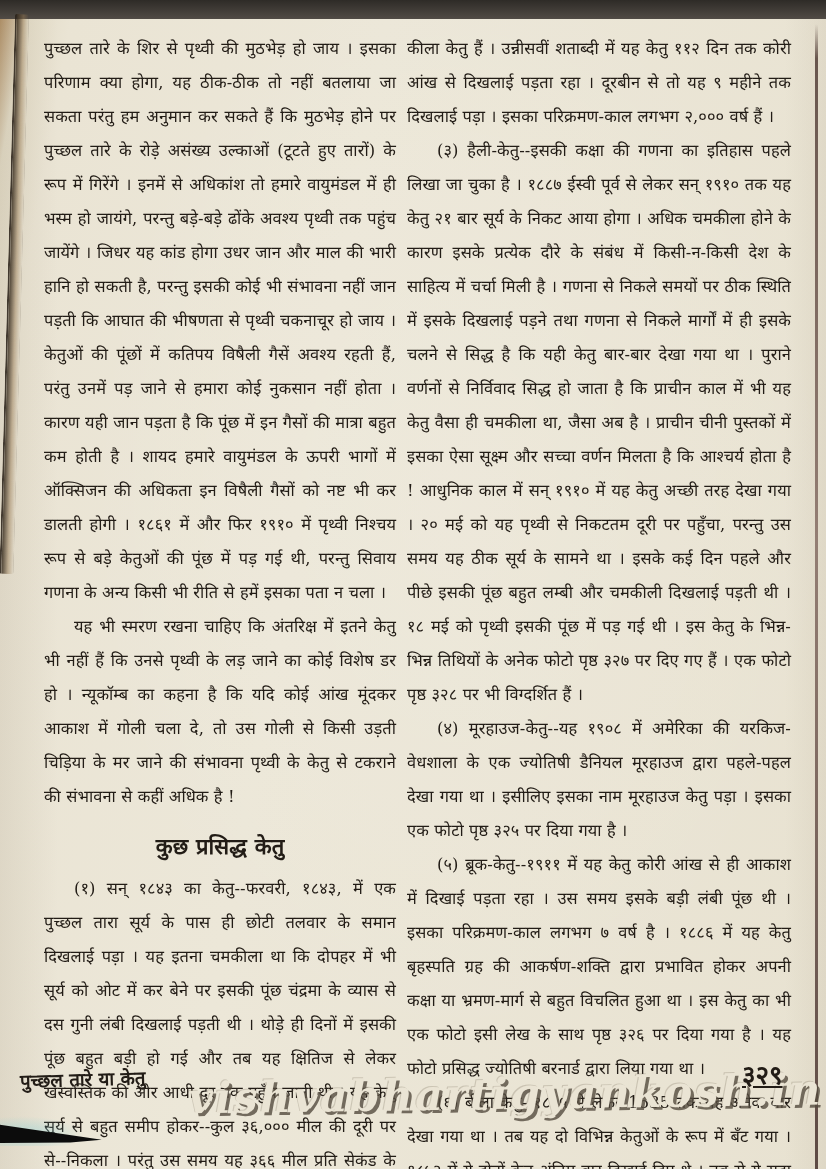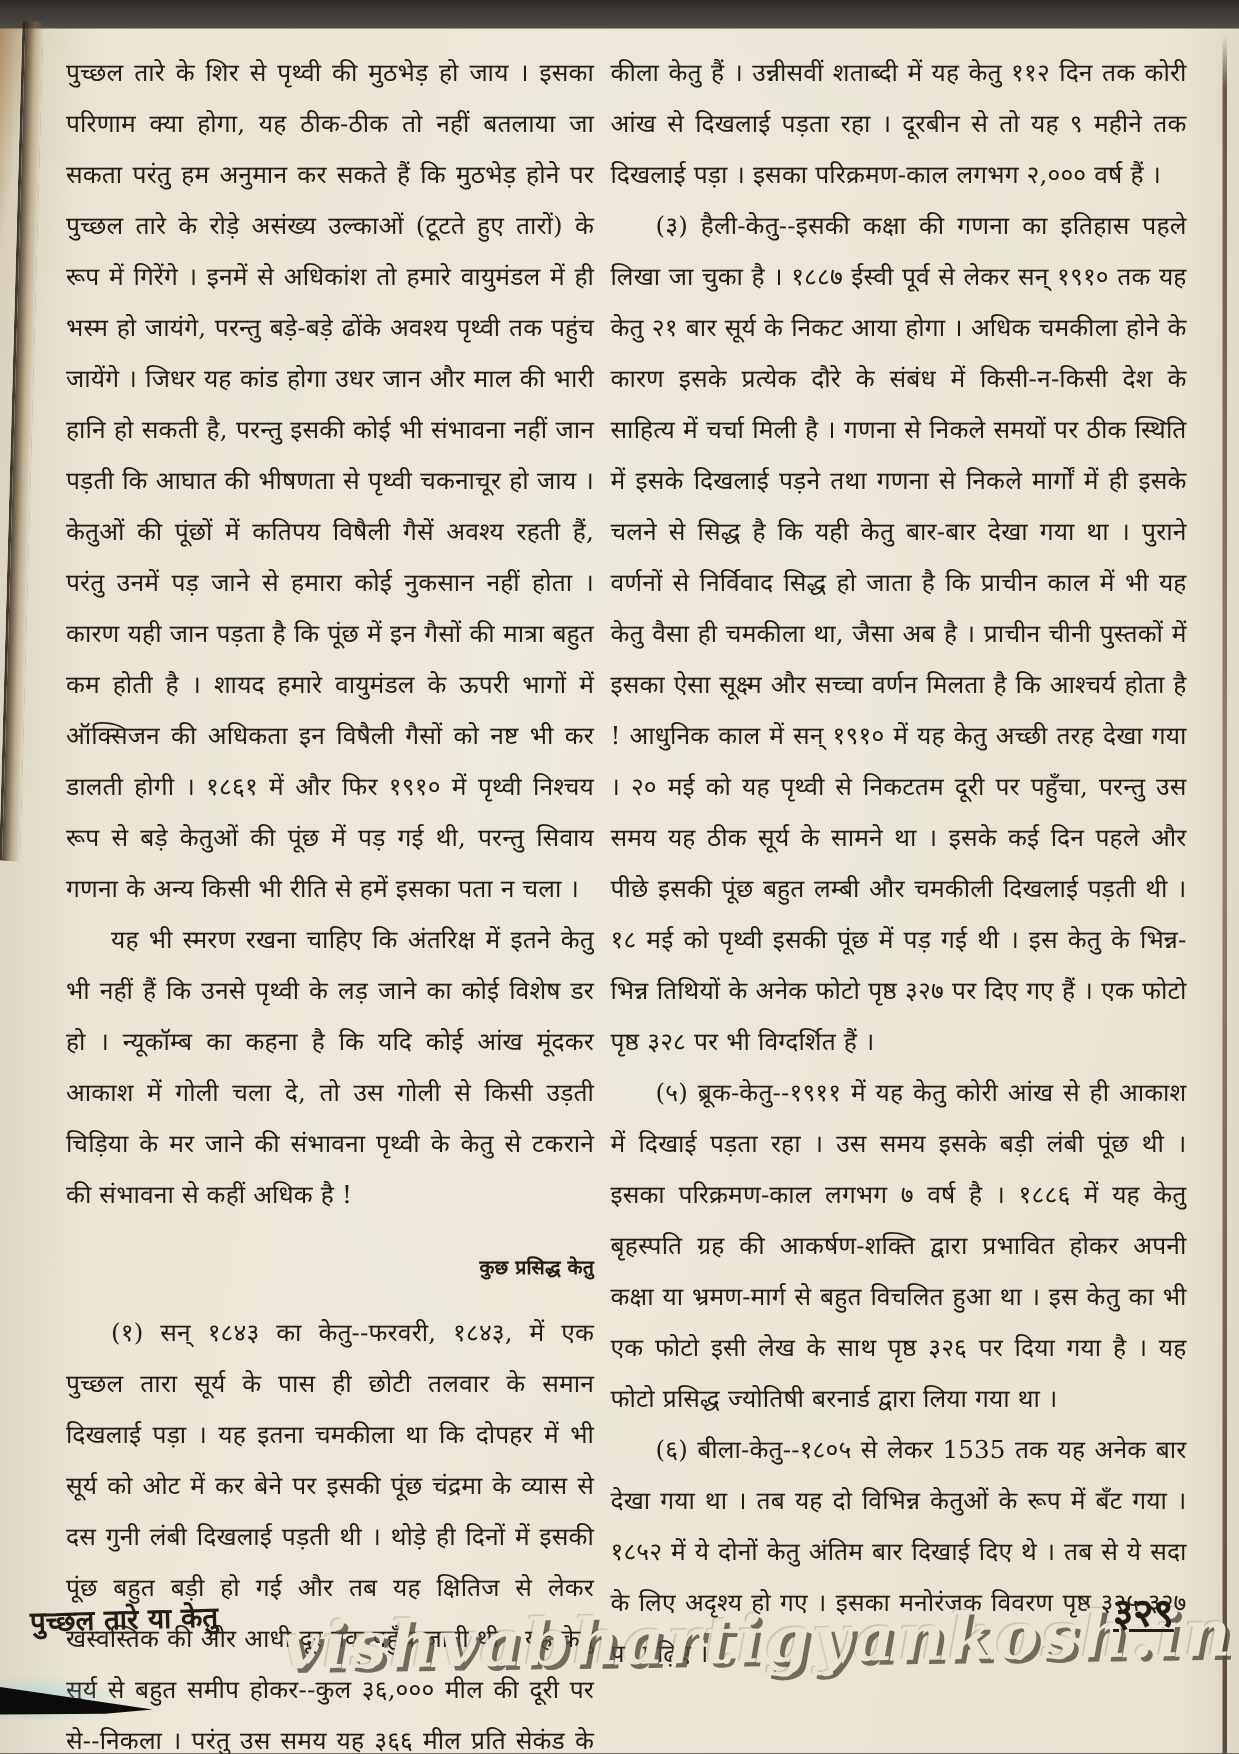--- a/index.html
+++ b/index.html
@@ -56,21 +56,21 @@
     font-size:16.4px; line-height:34px; font-weight:500;
     color: var(--ink, #221c16);
     text-align: justify;
     letter-spacing:.1px;
   }
   .col-left  { left:44px;  width:352px; }
   .col-right { left:407px; width:384px; }
   .col p { margin:0; }
   .col p.indent { text-indent:30px; }
   .section-heading {
-    font-size:13px; font-weight:700; text-align:right;
+    font-size:22px; font-weight:700; text-align:center;
     margin:15px 0 9px 0; color: var(--ink, #221c16);
   }
   .running-title {
     position:absolute; left:20px; top:1066px;
     font-size:18.5px; font-weight:700; color:var(--ink, #221c16);
     transform: rotate(-1.6deg);
   }
   .watermark {
     position:absolute; left:188px; top:1070px; width:480px;
     text-align:center; font-style:italic; font-weight:700;
@@ -100,20 +100,21 @@
   <p>पुच्छल तारे के शिर से पृथ्वी की मुठभेड़ हो जाय । इसका परिणाम क्या होगा, यह ठीक-ठीक तो नहीं बतलाया जा सकता परंतु हम अनुमान कर सकते हैं कि मुठभेड़ होने पर पुच्छल तारे के रोड़े असंख्य उल्काओं (टूटते हुए तारों) के रूप में गिरेंगे । इनमें से अधिकांश तो हमारे वायुमंडल में ही भस्म हो जायंगे, परन्तु बड़े-बड़े ढोंके अवश्य पृथ्वी तक पहुंच जायेंगे । जिधर यह कांड होगा उधर जान और माल की भारी हानि हो सकती है, परन्तु इसकी कोई भी संभावना नहीं जान पड़ती कि आघात की भीषणता से पृथ्वी चकनाचूर हो जाय । केतुओं की पूंछों में कतिपय विषैली गैसें अवश्य रहती हैं, परंतु उनमें पड़ जाने से हमारा कोई नुकसान नहीं होता । कारण यही जान पड़ता है कि पूंछ में इन गैसों की मात्रा बहुत कम होती है । शायद हमारे वायुमंडल के ऊपरी भागों में ऑक्सिजन की अधिकता इन विषैली गैसों को नष्ट भी कर डालती होगी । १८६१ में और फिर १९१० में पृथ्वी निश्चय रूप से बड़े केतुओं की पूंछ में पड़ गई थी, परन्तु सिवाय गणना के अन्य किसी भी रीति से हमें इसका पता न चला ।</p>
   <p class="indent">यह भी स्मरण रखना चाहिए कि अंतरिक्ष में इतने केतु भी नहीं हैं कि उनसे पृथ्वी के लड़ जाने का कोई विशेष डर हो । न्यूकॉम्ब का कहना है कि यदि कोई आंख मूंदकर आकाश में गोली चला दे, तो उस गोली से किसी उड़ती चिड़िया के मर जाने की संभावना पृथ्वी के केतु से टकराने की संभावना से कहीं अधिक है !</p>
   <div class="section-heading">कुछ प्रसिद्ध केतु</div>
   <p class="indent">(१) सन् १८४३ का केतु--फरवरी, १८४३, में एक पुच्छल तारा सूर्य के पास ही छोटी तलवार के समान दिखलाई पड़ा । यह इतना चमकीला था कि दोपहर में भी सूर्य को ओट में कर बेने पर इसकी पूंछ चंद्रमा के व्यास से दस गुनी लंबी दिखलाई पड़ती थी । थोड़े ही दिनों में इसकी पूंछ बहुत बड़ी हो गई और तब यह क्षितिज से लेकर खस्वस्तिक की ओर आधी दूर तक पहुँच जाती थी । यह केतु सूर्य से बहुत समीप होकर--कुल ३६,००० मील की दूरी पर से--निकला । परंतु उस समय यह ३६६ मील प्रति सेकंड के वेग से चल रहा था । इसी से यह सूर्य में जा गिरने से बच गया । अपने उस दौरे में सूर्य की आधी परिक्रमा में इसे कुल सवा दो घंटे लगे, यद्यपि शेष परिक्रमा में निस्संदेह इसे सैकड़ों वर्ष लगेंगे ।</p>
   <p class="indent">(6) डोनाटी-केतु--यह बहुत बड़ा और अत्यंत चम-</p>
 </div>
 
 <div class="col col-right">
   <p>कीला केतु हैं । उन्नीसवीं शताब्दी में यह केतु ११२ दिन तक कोरी आंख से दिखलाई पड़ता रहा । दूरबीन से तो यह ९ महीने तक दिखलाई पड़ा । इसका परिक्रमण-काल लगभग २,००० वर्ष हैं ।</p>
   <p class="indent">(३) हैली-केतु--इसकी कक्षा की गणना का इतिहास पहले लिखा जा चुका है । १८८७ ईस्वी पूर्व से लेकर सन् १९१० तक यह केतु २१ बार सूर्य के निकट आया होगा । अधिक चमकीला होने के कारण इसके प्रत्येक दौरे के संबंध में किसी-न-किसी देश के साहित्य में चर्चा मिली है । गणना से निकले समयों पर ठीक स्थिति में इसके दिखलाई पड़ने तथा गणना से निकले मार्गों में ही इसके चलने से सिद्ध है कि यही केतु बार-बार देखा गया था । पुराने वर्णनों से निर्विवाद सिद्ध हो जाता है कि प्राचीन काल में भी यह केतु वैसा ही चमकीला था, जैसा अब है । प्राचीन चीनी पुस्तकों में इसका ऐसा सूक्ष्म और सच्चा वर्णन मिलता है कि आश्चर्य होता है ! आधुनिक काल में सन् १९१० में यह केतु अच्छी तरह देखा गया । २० मई को यह पृथ्वी से निकटतम दूरी पर पहुँचा, परन्तु उस समय यह ठीक सूर्य के सामने था । इसके कई दिन पहले और पीछे इसकी पूंछ बहुत लम्बी और चमकीली दिखलाई पड़ती थी । १८ मई को पृथ्वी इसकी पूंछ में पड़ गई थी । इस केतु के भिन्न-भिन्न तिथियों के अनेक फोटो पृष्ठ ३२७ पर दिए गए हैं । एक फोटो पृष्ठ ३२८ पर भी विग्दर्शित हैं ।</p>
+  <p class="indent">(४) मूरहाउज-केतु--यह १९०८ में अमेरिका की यरकिज-वेधशाला के एक ज्योतिषी डैनियल मूरहाउज द्वारा पहले-पहल देखा गया था । इसीलिए इसका नाम मूरहाउज केतु पड़ा । इसका एक फोटो पृष्ठ ३२५ पर दिया गया है ।</p>
   <p class="indent">(५) ब्रूक-केतु--१९११ में यह केतु कोरी आंख से ही आकाश में दिखाई पड़ता रहा । उस समय इसके बड़ी लंबी पूंछ थी । इसका परिक्रमण-काल लगभग ७ वर्ष है । १८८६ में यह केतु बृहस्पति ग्रह की आकर्षण-शक्ति द्वारा प्रभावित होकर अपनी कक्षा या भ्रमण-मार्ग से बहुत विचलित हुआ था । इस केतु का भी एक फोटो इसी लेख के साथ पृष्ठ ३२६ पर दिया गया है । यह फोटो प्रसिद्ध ज्योतिषी बरनार्ड द्वारा लिया गया था ।</p>
   <p class="indent">(६) बीला-केतु--१८०५ से लेकर 1535 तक यह अनेक बार देखा गया था । तब यह दो विभिन्न केतुओं के रूप में बँट गया । १८५२ में ये दोनों केतु अंतिम बार दिखाई दिए थे । तब से ये सदा के लिए अदृश्य हो गए । इसका मनोरंजक विवरण पृष्ठ ३२५-३२७ पर पढ़िए ।</p>
 </div>
 
 <div class="running-title">पुच्छल तारे या केतु</div>
 <div class="watermark">vishvabhartigyankosh.in</div>
 <div class="page-number">३२९</div>
 
 <div class="corner-tear-glow"></div>
 <div class="corner-tear"></div>

